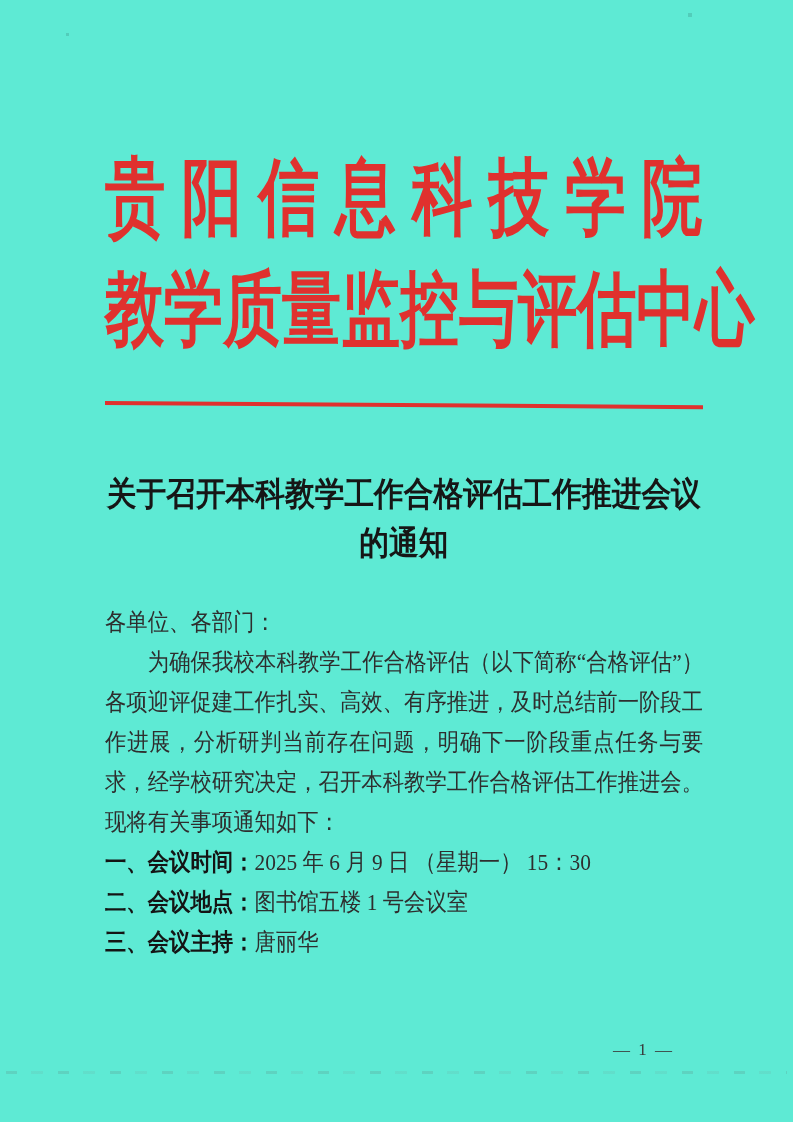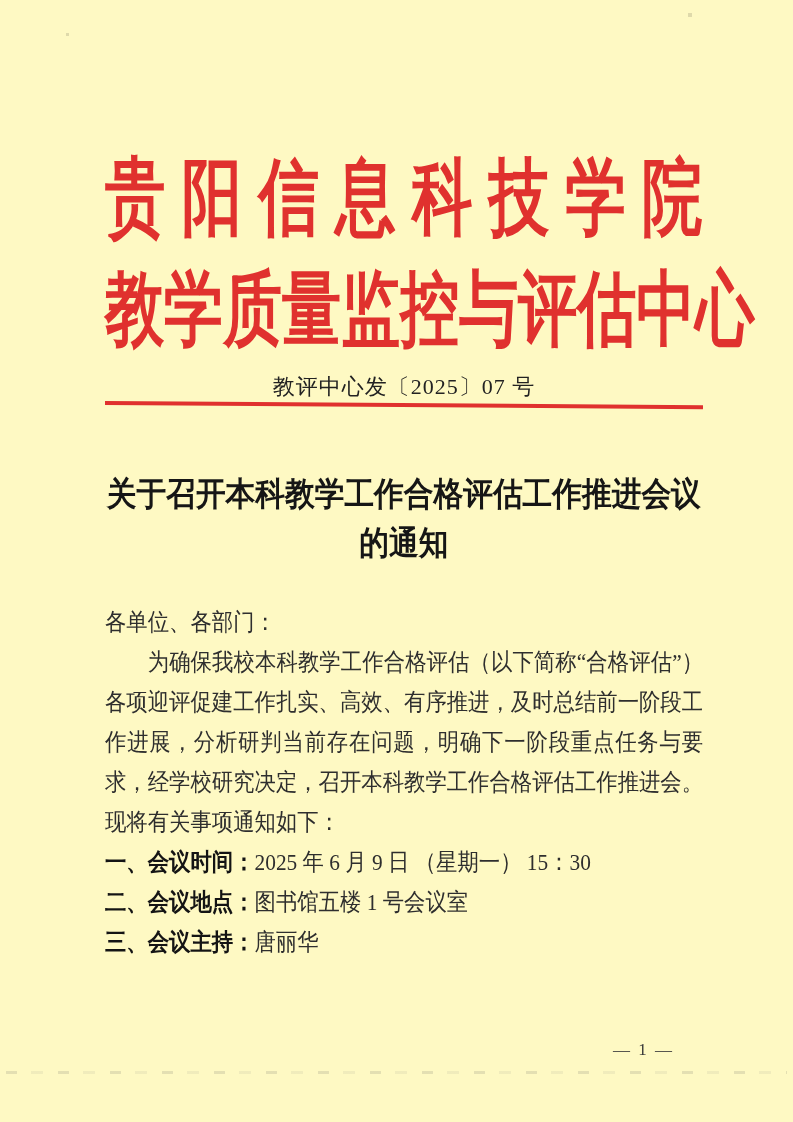--- a/index.html
+++ b/index.html
@@ -1,21 +1,21 @@
 <!DOCTYPE html>
 <html><head>
 <meta charset="utf-8">
 <style>
   * { margin: 0; padding: 0; box-sizing: border-box; }
   html, body { background: #e8e8e8; }
   .sheet {
     position: relative;
     width: 793px;
     height: 1122px;
-    background: #fef9c3;
+    background: #5eead4;
     overflow: hidden;
     font-family: "Liberation Serif", serif;
     color: #2b2b2b;
     margin: 0 auto;
   }
 
   
   .org-line {
     position: absolute;
     left: 105px;
@@ -135,21 +135,20 @@
 </style>
 </head>
 <body>
 
 <div class="sheet">
 
   <div class="org-line org-line-1">贵阳信息科技学院</div>
 
   <div class="org-line org-line-2">教学质量监控与评估中心</div>
 
-  <div class="doc-number">教评中心发〔2025〕07 号</div>
 
   <div class="red-rule"></div>
 
   <div class="notice-title">
     <div>关于召开本科教学工作合格评估工作推进会议</div>
     <div>的通知</div>
   </div>
 
   <div class="body-block">
 

